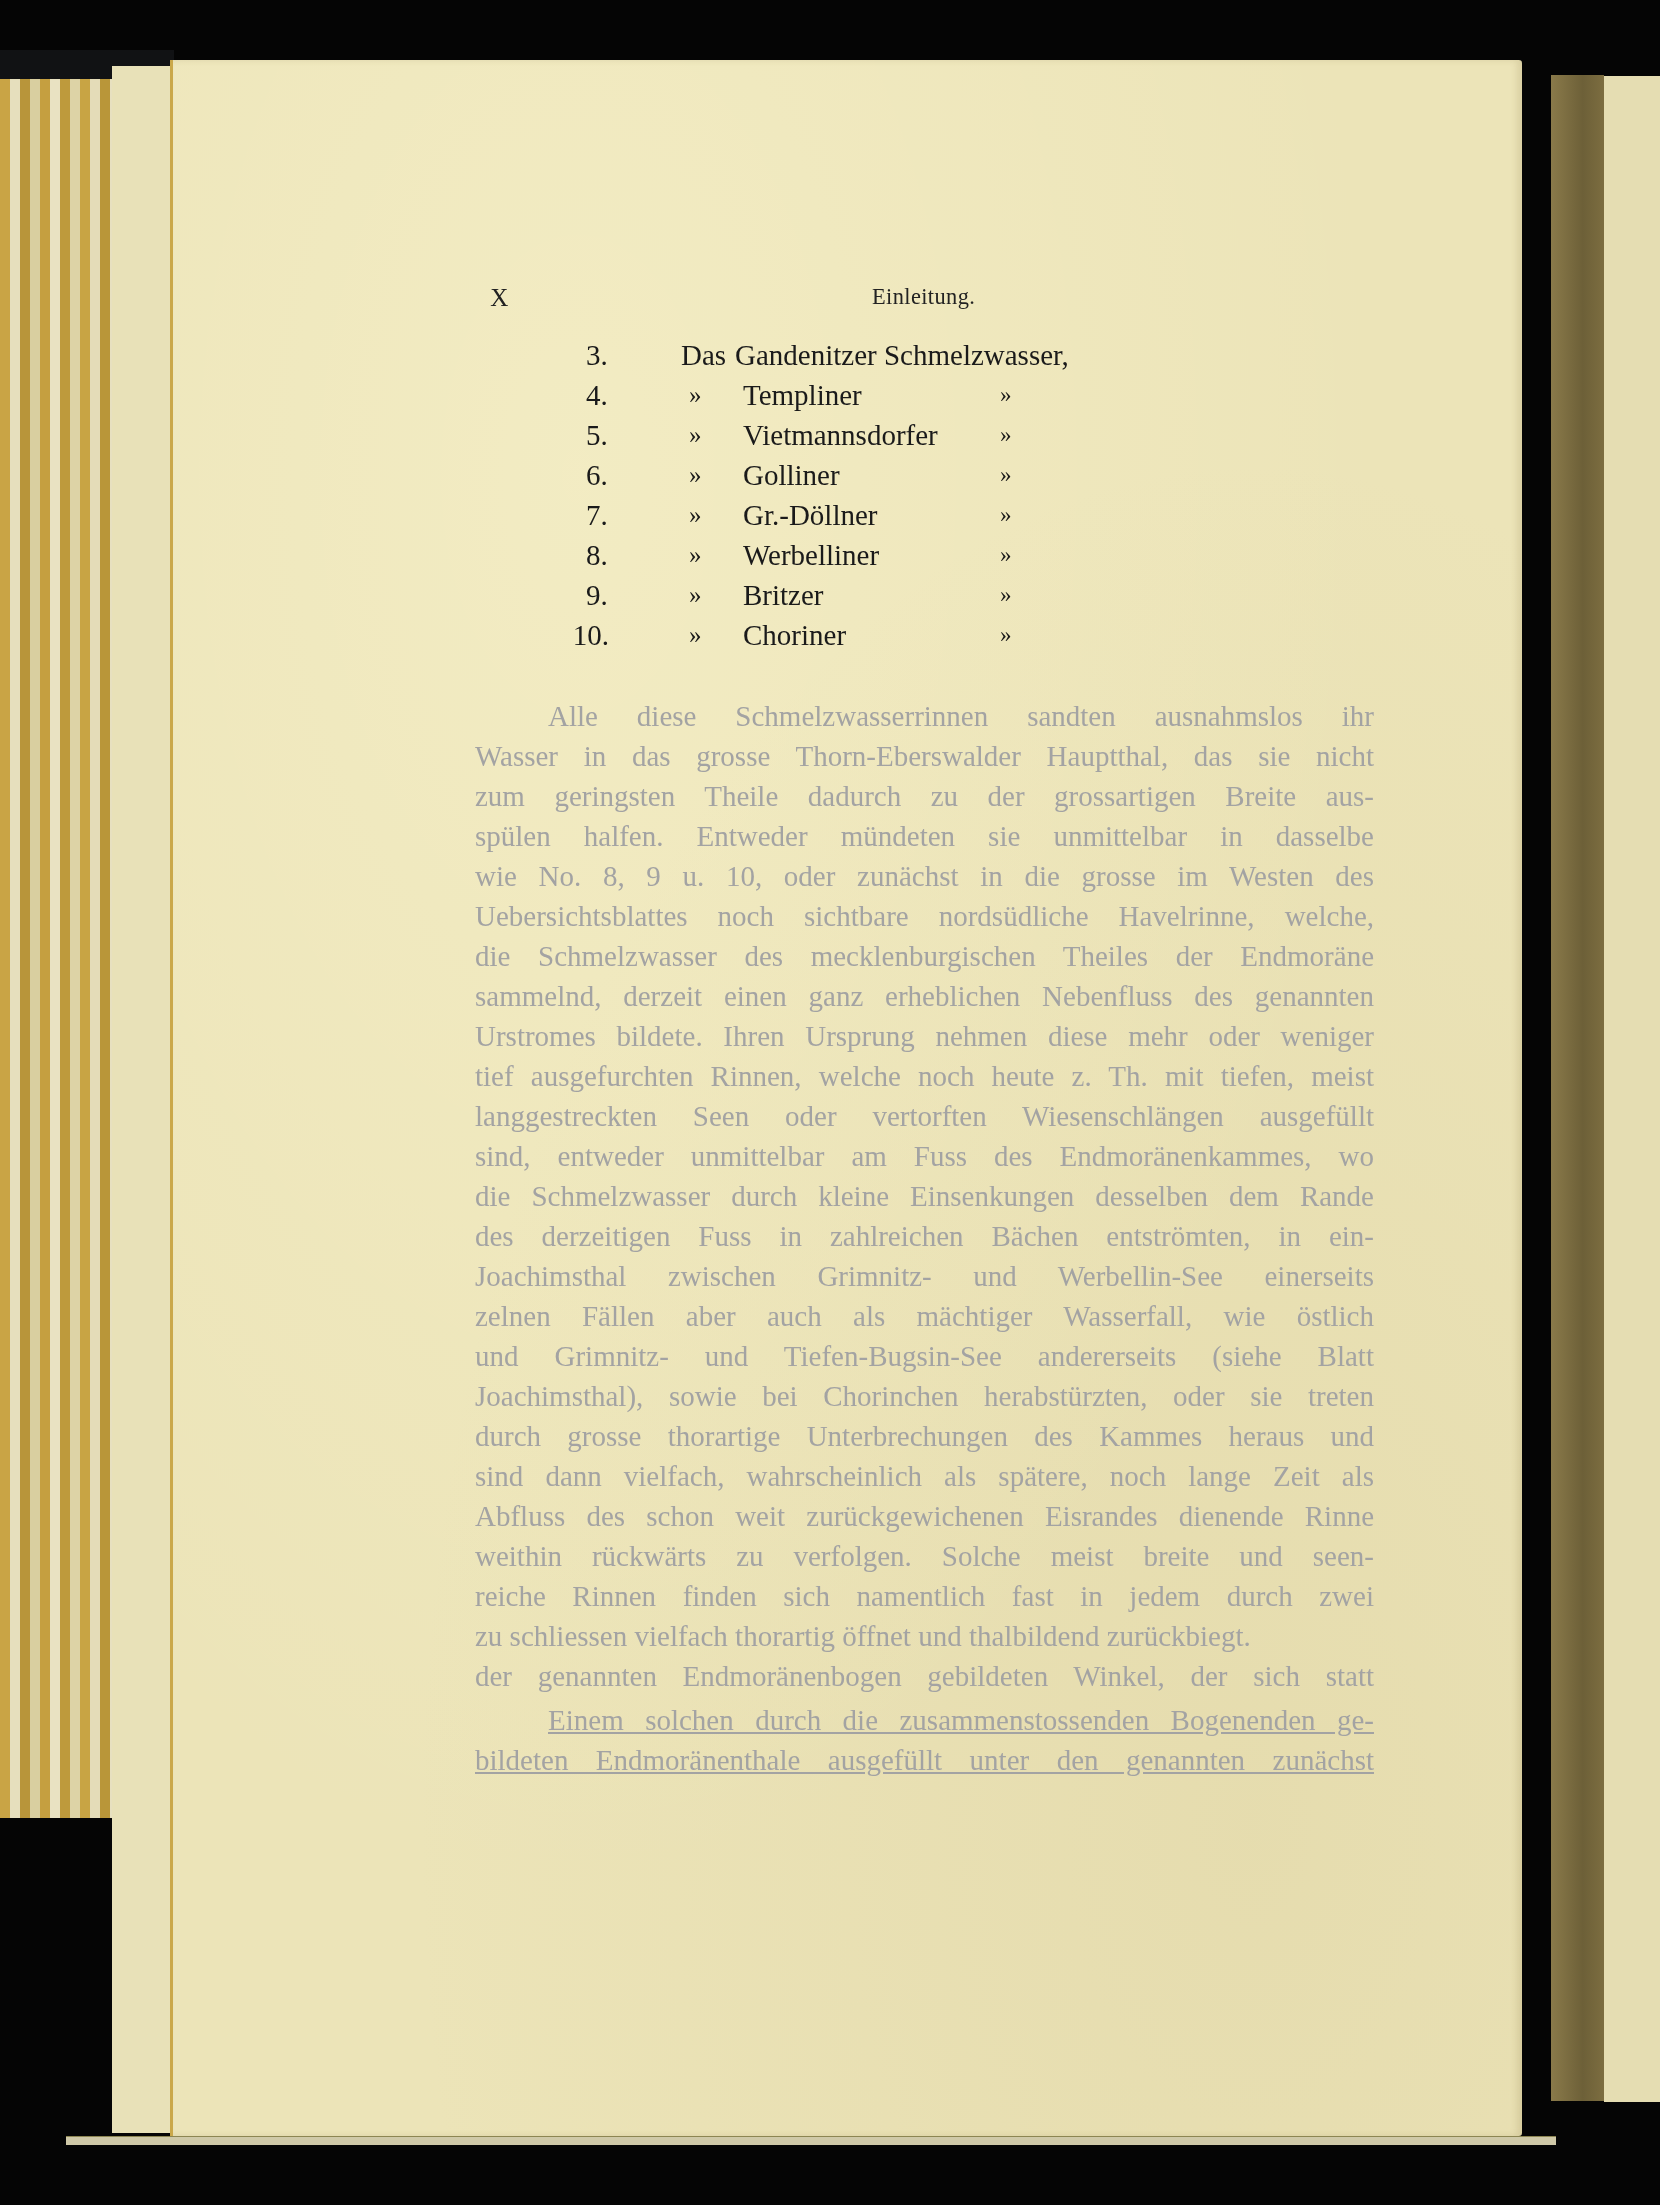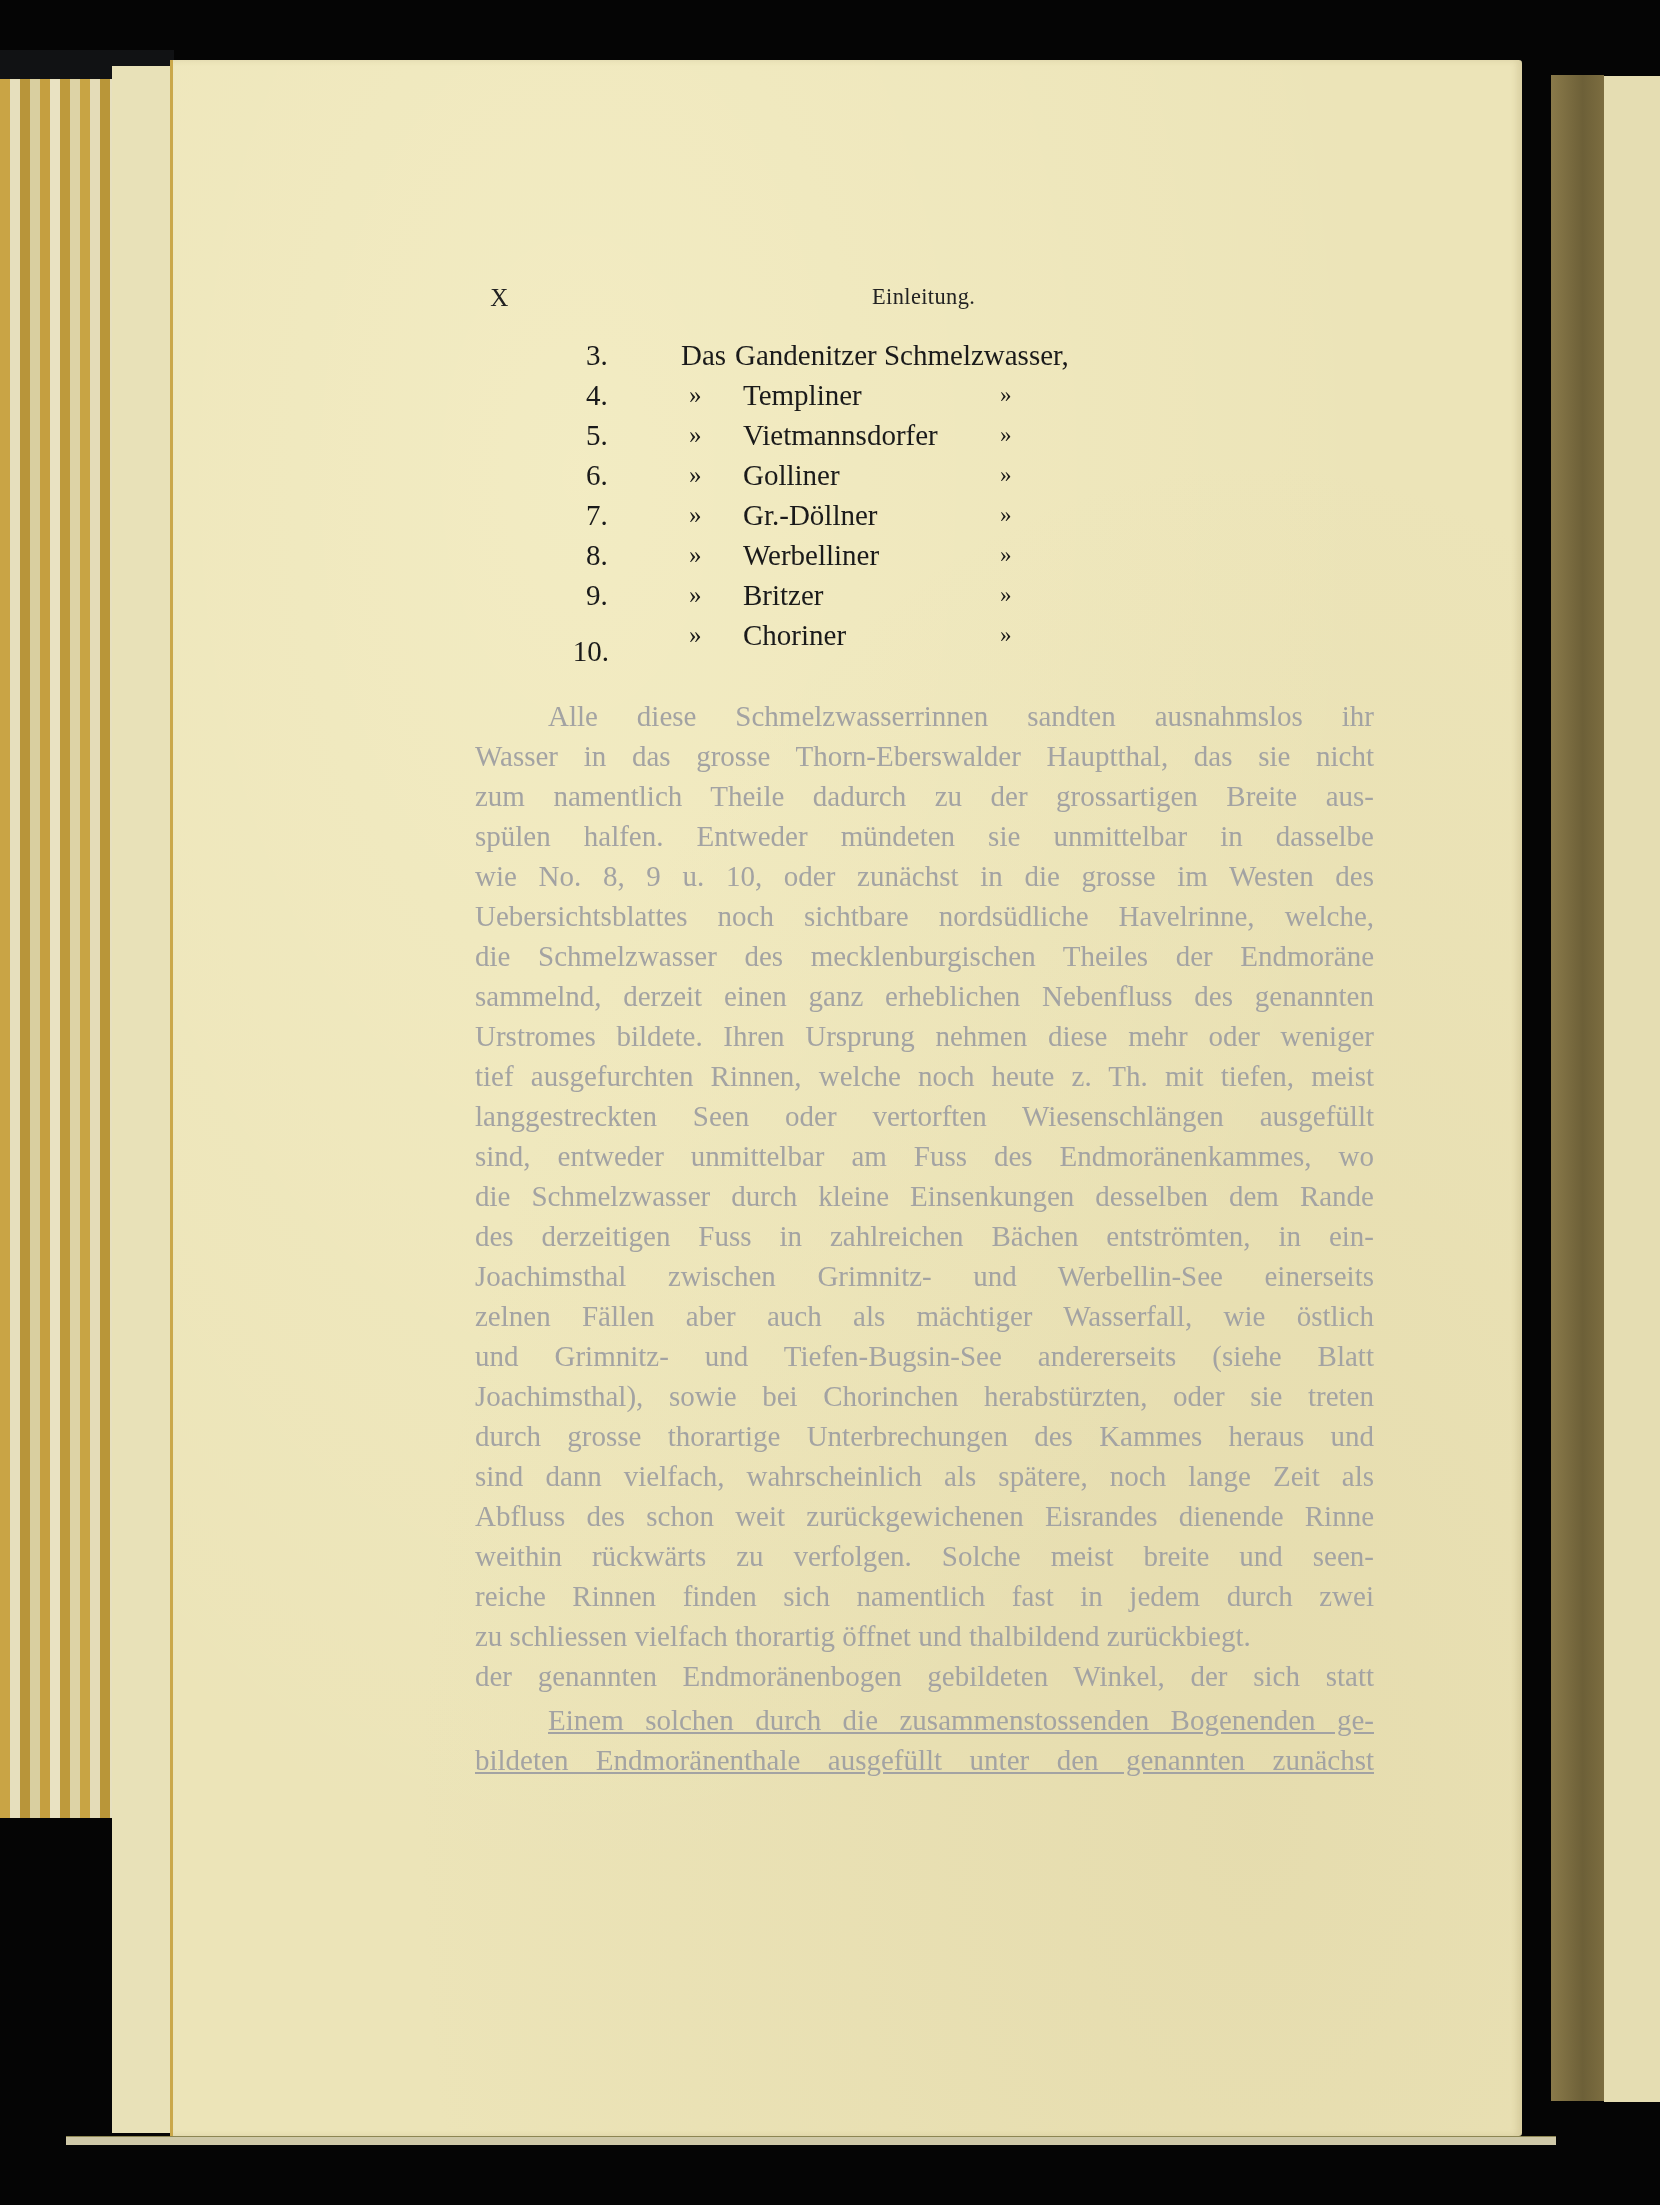--- a/index.html
+++ b/index.html
@@ -127,32 +127,32 @@
         <span class="name">Werbelliner</span>
         <span class="ditto2">»</span>
       </div>
       <div class="enum-row">
         <span class="num" style="right: auto; left: 5px;">9.</span>
         <span class="ditto">»</span>
         <span class="name">Britzer</span>
         <span class="ditto2">»</span>
       </div>
       <div class="enum-row">
-        <span class="num" style="right: auto; left: -8.3px; margin-top: 16px;">10.</span>
+        <span class="num" style="right: auto; left: -8.3px;">10.</span>
         <span class="ditto">»</span>
         <span class="name">Choriner</span>
         <span class="ditto2">»</span>
       </div>
     </div>
 
   <div class="body-text" id="body">
       <div class="para" style="text-indent: 0px;">
         <span class="line" style="padding-left: 73px;">Alle diese Schmelzwasserrinnen sandten ausnahmslos ihr</span>
         <span class="line">Wasser in das grosse Thorn-Eberswalder Hauptthal, das sie nicht</span>
-        <span class="line">zum namentlich Theile dadurch zu der grossartigen Breite aus-</span>
+        <span class="line">zum geringsten Theile dadurch zu der grossartigen Breite aus-</span>
         <span class="line">spülen halfen. Entweder mündeten sie unmittelbar in dasselbe</span>
         <span class="line">wie No. 8, 9 u. 10, oder zunächst in die grosse im Westen des</span>
         <span class="line">Uebersichtsblattes noch sichtbare nordsüdliche Havelrinne, welche,</span>
         <span class="line">die Schmelzwasser des mecklenburgischen Theiles der Endmoräne</span>
         <span class="line">sammelnd, derzeit einen ganz erheblichen Nebenfluss des genannten</span>
         <span class="line">Urstromes bildete. Ihren Ursprung nehmen diese mehr oder weniger</span>
         <span class="line">tief ausgefurchten Rinnen, welche noch heute z. Th. mit tiefen, meist</span>
         <span class="line">langgestreckten Seen oder vertorften Wiesenschlängen ausgefüllt</span>
         <span class="line">sind, entweder unmittelbar am Fuss des Endmoränenkammes, wo</span>
         <span class="line">die Schmelzwasser durch kleine Einsenkungen desselben dem Rande</span>

